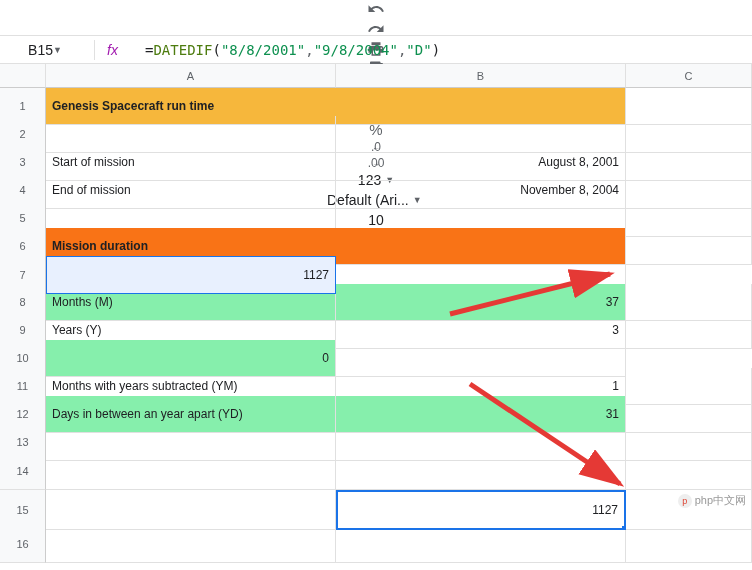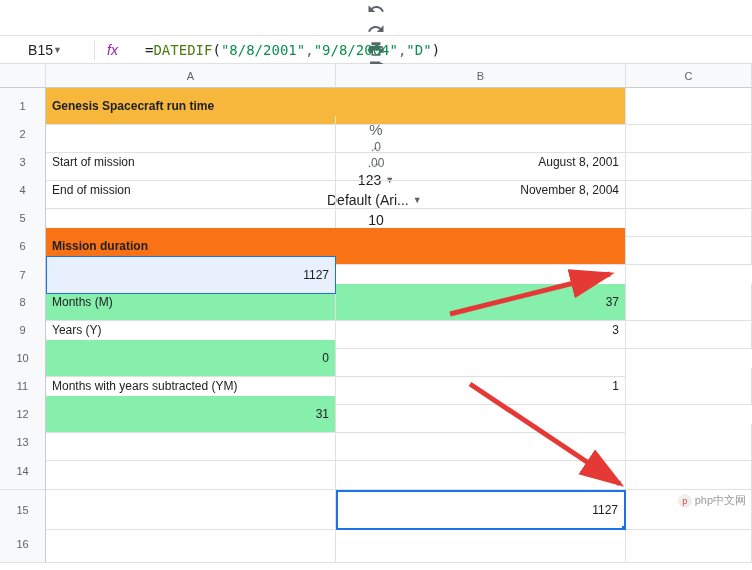--- a/index.html
+++ b/index.html
@@ -323,20 +323,21 @@
     <div class="cell"></div>
   </div>
   <div class="row">
     <div class="row-header">11</div>
     <div class="cell">Months with years subtracted (YM)</div>
     <div class="cell right">1</div>
     <div class="cell"></div>
   </div>
   <div class="row">
     <div class="row-header">12</div>
+    <div class="cell alt">Days in between an year apart (YD)</div>
     <div class="cell alt right">31</div>
     <div class="cell"></div>
   </div>
   <div class="row">
     <div class="row-header">13</div>
     <div class="cell"></div>
     <div class="cell"></div>
     <div class="cell"></div>
   </div>
   <div class="row" style="height:38px;">

